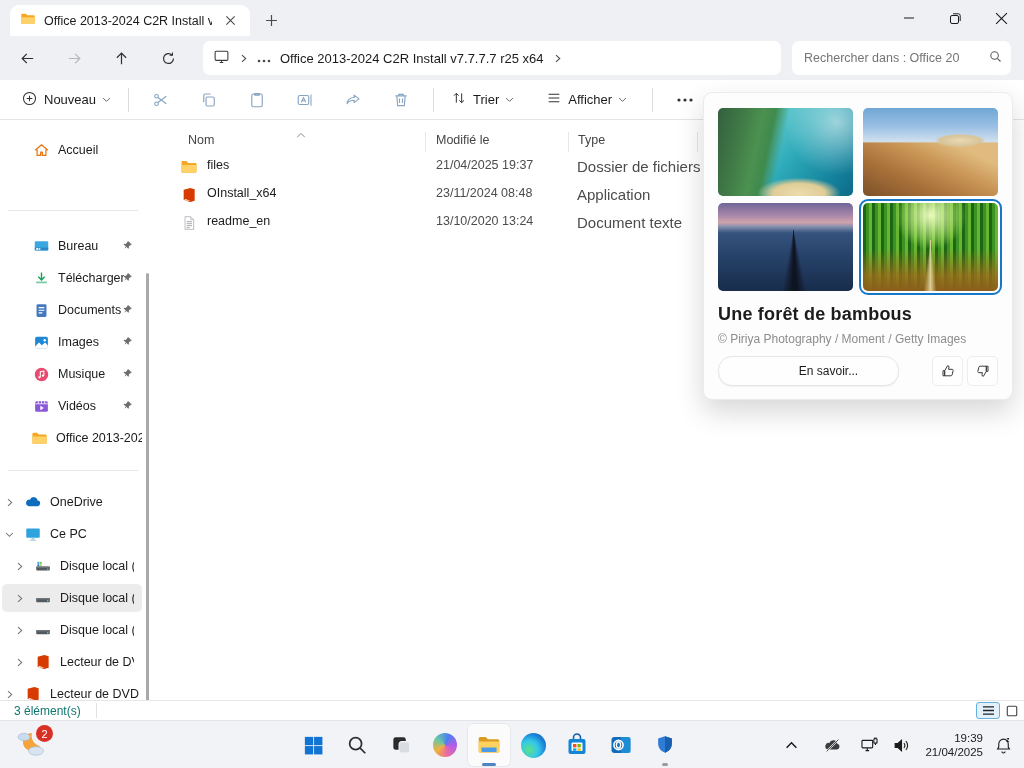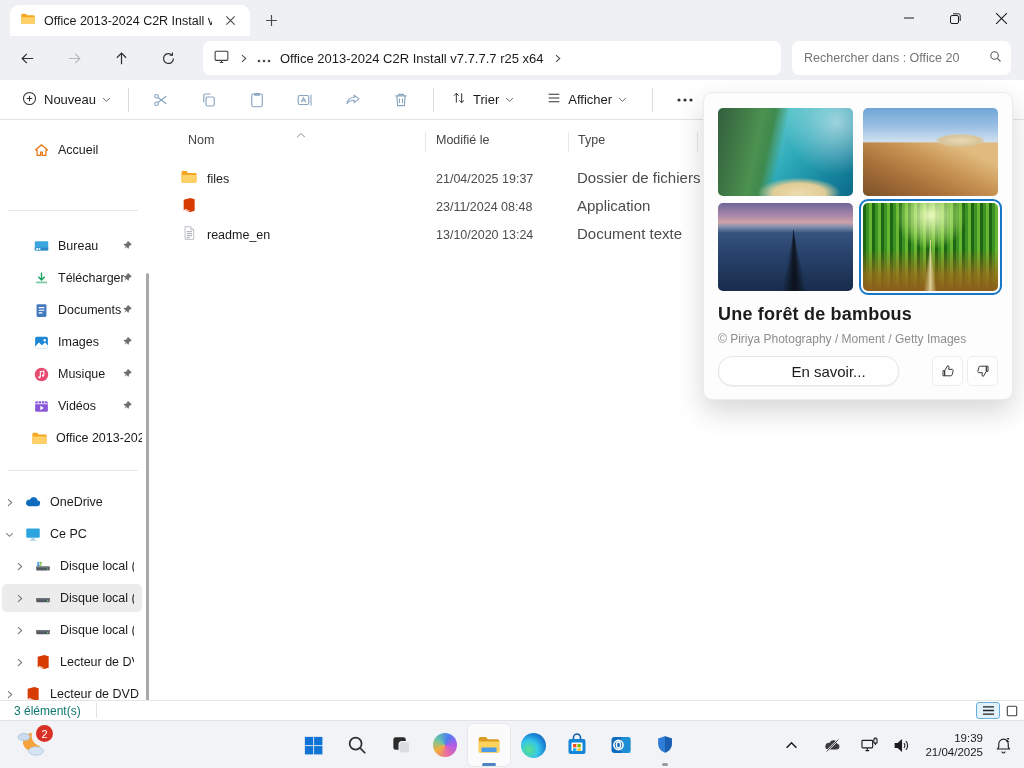--- a/index.html
+++ b/index.html
@@ -42,21 +42,21 @@
   .srow.sel{background:#ececec;}
   .sdivider{position:absolute;left:8px;width:130px;height:1px;background:#e6e6e6;}
   .sscroll{position:absolute;left:146px;top:145px;width:3px;height:540px;background:#a9a9a9;border-radius:2px;}
 
   
   .main{position:absolute;left:152px;top:128px;width:872px;height:572px;background:#fff;}
   .lhead{position:absolute;left:0;top:0;width:872px;height:28px;}
   .hcell{position:absolute;top:5px;font-size:12.5px;color:#444;}
   .hsep{position:absolute;top:4px;width:1px;height:20px;background:#e7e7e7;}
   .sortchev{position:absolute;left:144px;top:-3px;}
-  .frow{position:absolute;left:12px;width:700px;height:28px;display:flex;align-items:flex-end;}
+  .frow{position:absolute;left:12px;width:700px;height:28px;display:flex;align-items:flex-start;}
   .frow .fico{width:18px;height:18px;margin-left:16px;display:flex;align-items:center;justify-content:center;}
   .frow .fname{font-size:12.5px;color:#1b1b1b;margin-left:9px;width:225px;white-space:nowrap;overflow:hidden;}
   .frow .fdate{font-size:12.5px;color:#4c4c4c;position:absolute;left:272px;}
   .frow .ftype{font-size:15px;color:#4c4c4c;position:absolute;left:413px;}
 
   
   .statusbar{position:absolute;left:0;top:700px;width:1024px;height:20px;background:#fff;border-top:1px solid #e6e6e6;}
   .scount{position:absolute;left:14px;top:3px;font-size:12px;color:#0f766e;}
   .sdiv2{position:absolute;left:96px;top:2px;width:1px;height:15px;background:#e2e2e2;}
   .viewtgl{position:absolute;top:1px;width:24px;height:17px;display:flex;align-items:center;justify-content:center;border-radius:3px;}
@@ -80,21 +80,21 @@
     conic-gradient(from 168deg at 56% 30%,transparent 0deg,rgba(14,18,30,.95) 9deg,rgba(14,18,30,.95) 13deg,transparent 23deg),
     linear-gradient(180deg,#6f6698 0%,#a887a8 14%,#d0a3ab 22%,#8390ad 27%,#35537e 34%,#27426a 60%,#182c4c 100%);}
   .th-bamboo{background:
     conic-gradient(from 173deg at 50% 42%,transparent 0deg,rgba(235,222,170,.85) 7deg,transparent 15deg),
     radial-gradient(ellipse 46px 44px at 50% 14%,rgba(243,255,196,.95),rgba(190,236,120,.45) 55%,transparent 78%),
     linear-gradient(180deg,rgba(0,0,0,0) 52%,rgba(158,106,26,.78) 82%,#8a5e1b 100%),
     repeating-linear-gradient(90deg,#1d6613 0 3px,#3c9222 3px 6px,#67b632 6px 9px);}
   .fly-title{margin-top:13px;font-size:18px;font-weight:700;color:#1b1b1b;letter-spacing:.2px;}
   .fly-credit{margin-top:7px;font-size:12px;color:#8d8d8d;}
   .fly-actions{position:absolute;left:14px;right:14px;bottom:13px;display:flex;align-items:center;}
-  .learnbtn{width:181px;height:30px;background:#fefefe;border:1px solid #e6e6e6;border-radius:14px;box-shadow:0 1px 1px rgba(0,0,0,.05);font-size:15px;color:#1b1b1b;display:flex;align-items:center;justify-content:center;padding-left:40px;}
+  .learnbtn{width:181px;height:30px;background:#fefefe;border:1px solid #e6e6e6;border-radius:14px;box-shadow:0 1px 1px rgba(0,0,0,.05);font-size:12px;color:#1b1b1b;display:flex;align-items:center;justify-content:center;padding-left:40px;}
   .thumbbtn{width:31px;height:30px;background:#fefefe;border:1px solid #ededed;border-radius:5px;display:flex;align-items:center;justify-content:center;}
   .fly-actions .spacer{flex:1;}
   .fly-actions .gap{width:4px;}
 
   
   .taskbar{position:absolute;left:0;top:720px;width:1024px;height:48px;background:#f1f3f6;border-top:1px solid #e1e3e6;}
   .weather{position:absolute;left:12px;top:4px;width:48px;height:40px;}
   .badge{position:absolute;left:24px;top:0px;min-width:17px;height:17px;background:#d93025;color:#fff;border-radius:9px;font-size:11px;display:flex;align-items:center;justify-content:center;padding:0 3px;}
   .centericons{position:absolute;left:291px;top:2px;display:flex;}
   .tbbtn{width:44px;height:44px;display:flex;align-items:center;justify-content:center;border-radius:6px;position:relative;}
@@ -524,20 +524,21 @@
         <span class="fname">files</span>
         <span class="fdate">21/04/2025 19:37</span>
         <span class="ftype">Dossier de fichiers</span>
       </div>
       <div class="frow" style="top:58px">
         <span class="fico">
             <svg width="16" height="16" viewBox="0 0 24 24">
               <path fill-rule="evenodd" fill="#d83b01" d="M20.5 3.5v17L14 22.4 4 19.7l10 1.2V3.1L6.8 4.9v13.2L4 19.7V4.3L14 1.6zM14 3.1v17.8L6.8 18.1V4.9z"></path>
             </svg>
           </span>
+        <span class="fname">OInstall_x64</span>
         <span class="fdate">23/11/2024 08:48</span>
         <span class="ftype">Application</span>
       </div>
       <div class="frow" style="top:86px">
         <span class="fico">
             <svg width="16" height="16" viewBox="0 0 24 24">
               <path d="M6 2.5h8.5L19 7v14.5H6z" fill="#fff" stroke="#9aa0a6"></path>
               <path d="M14.5 2.8V7H19" fill="#e8eaed" stroke="#9aa0a6" stroke-width=".8"></path>
               <path d="M8.5 10h8M8.5 13h8M8.5 16h8M8.5 19h4.5" stroke="#6b7076" stroke-width=".9"></path>
             </svg>

